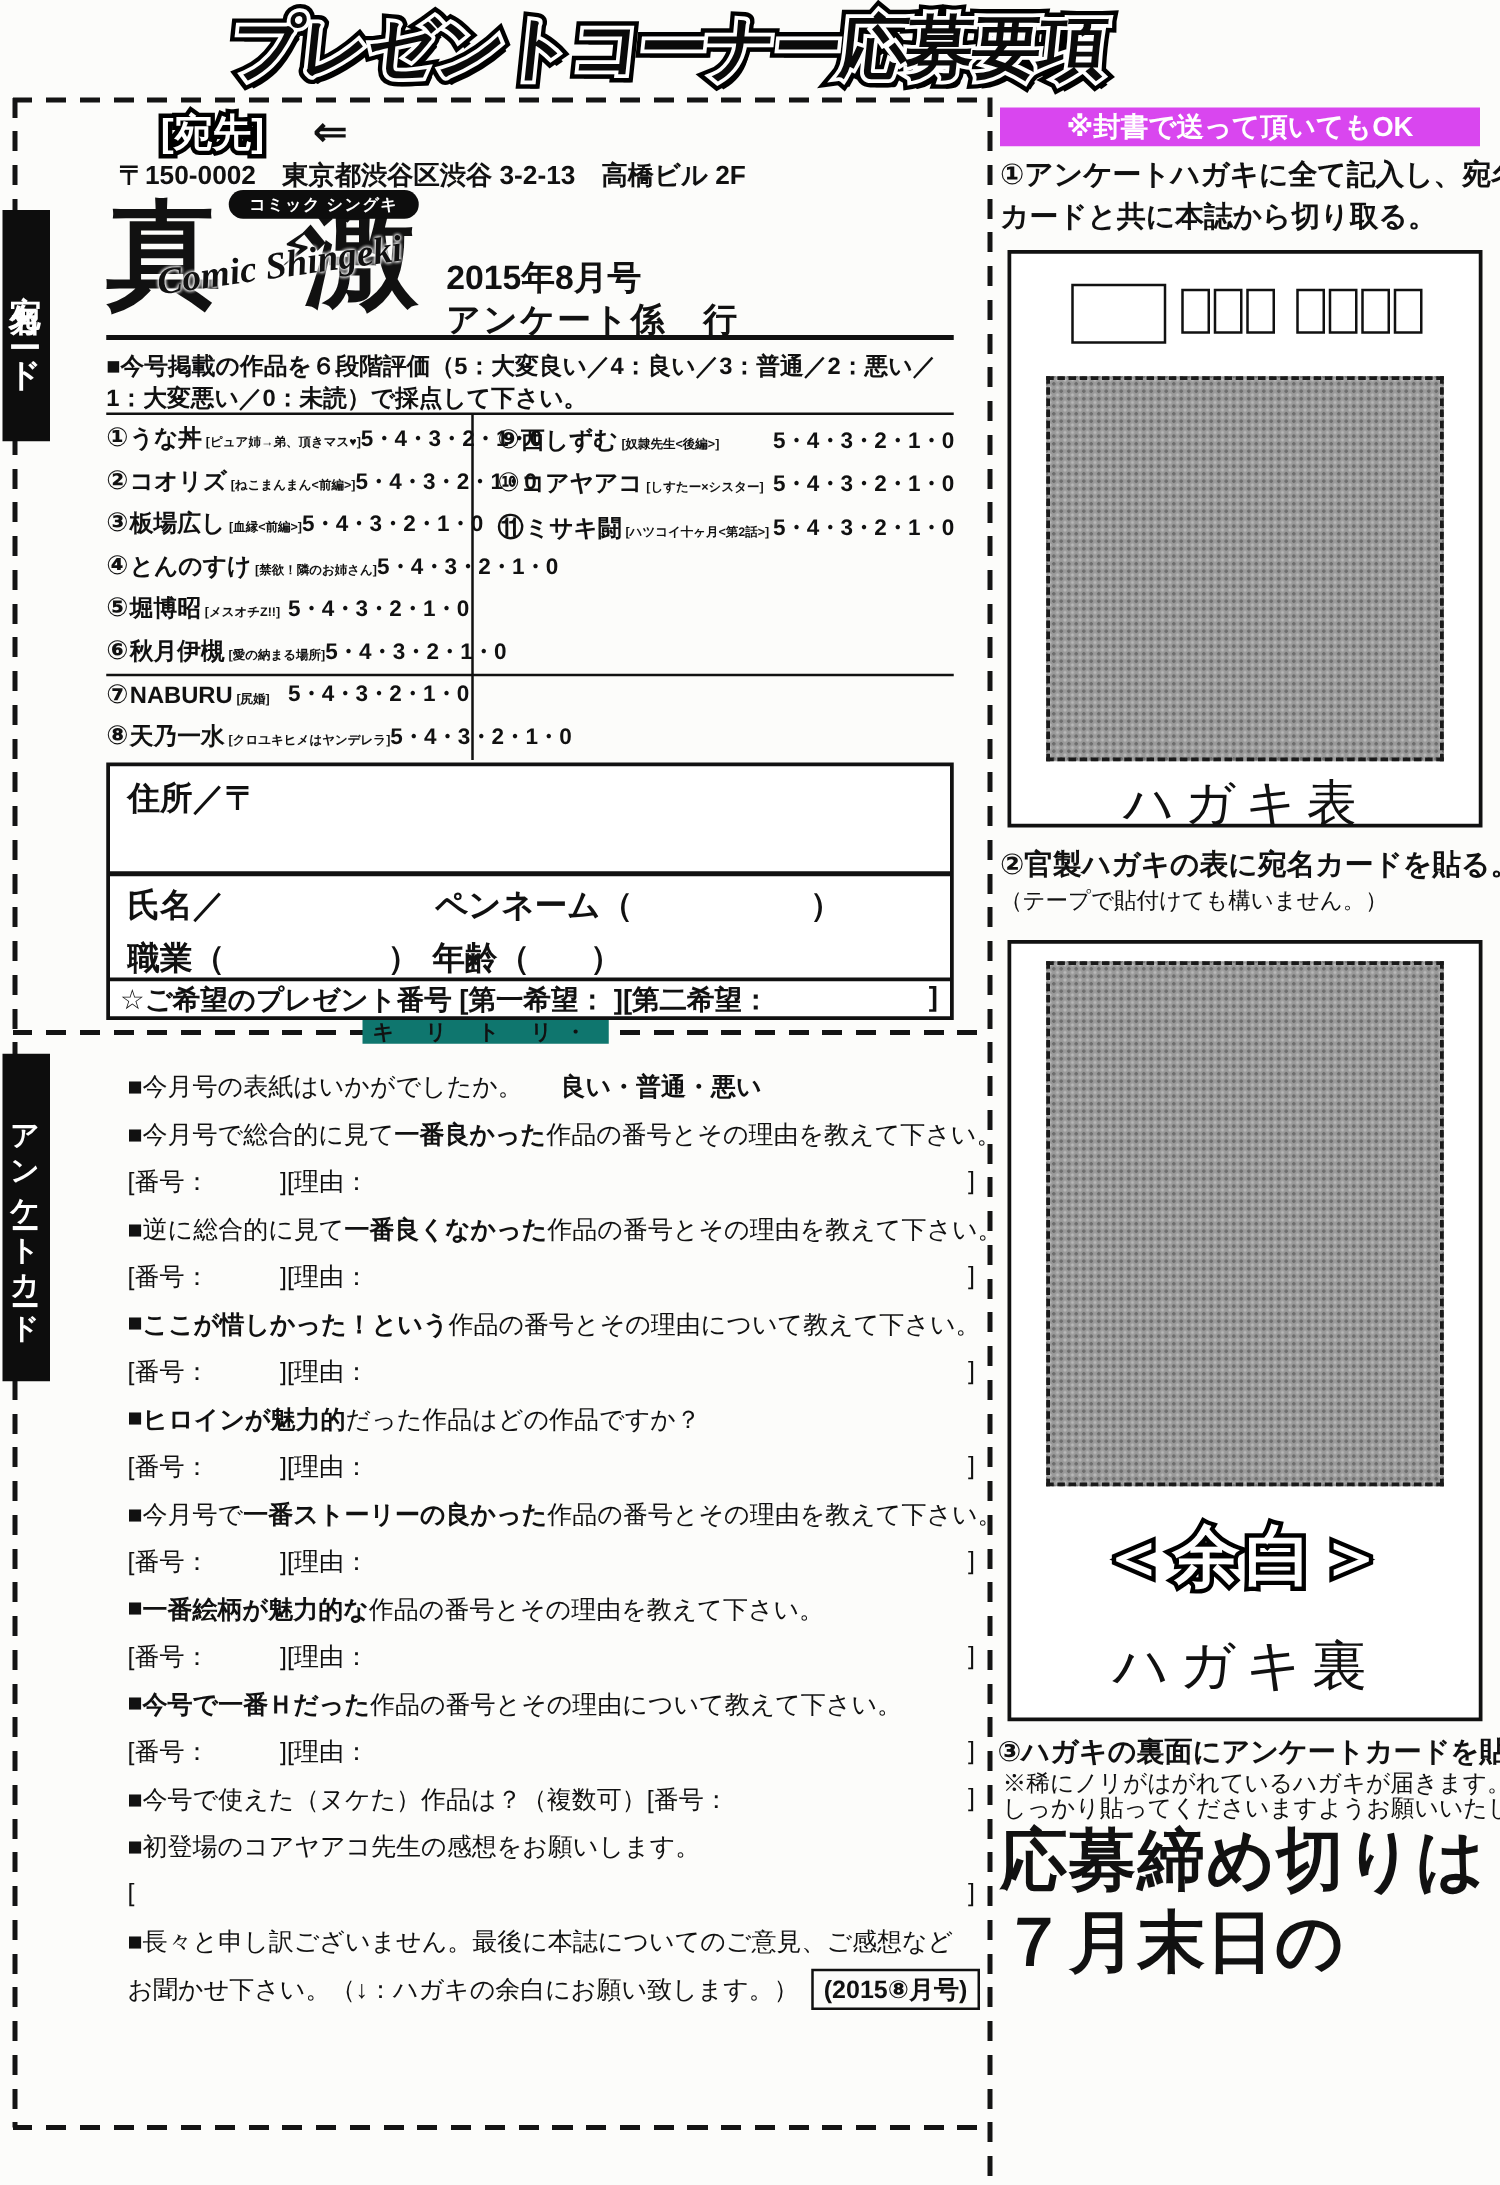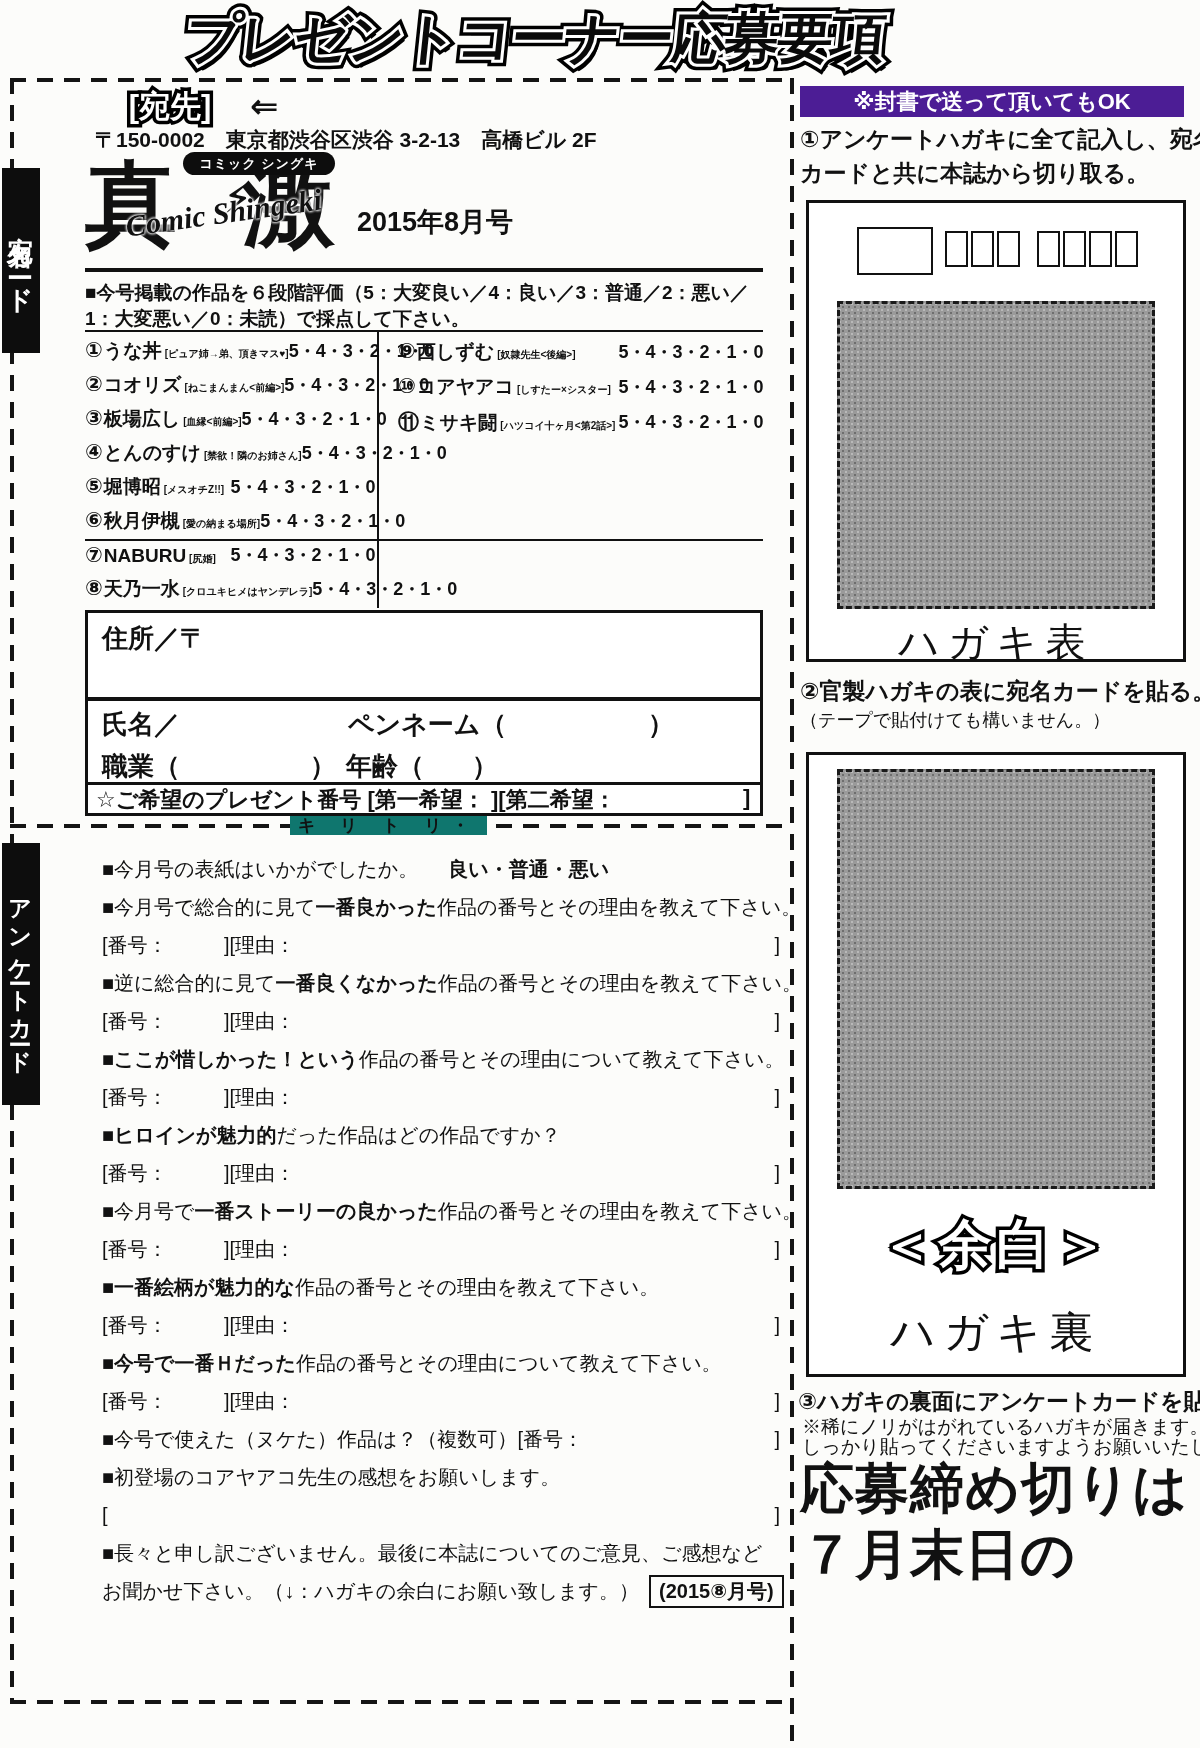--- a/index.html
+++ b/index.html
@@ -69,21 +69,21 @@
   .q-wrap { left:85px; top:850px; width:678px; display:flex; flex-direction:column;margin-left:17px; }
   .q-line { height:38px; display:flex; align-items:center; white-space:nowrap; font-size:20px; }
   .q-pre { font-weight:400; }
   .q-bold { font-weight:800; }
   .q-opts { margin-left:30px; }
   .tok-num { width:122px; }
   .flex1 { flex:1; }
   .badge { border:2px solid #111; font-weight:700; font-size:20px; padding:1px 8px; margin-left:10px; }
 
   
-  .env-banner { left:800px; top:86px; width:384px; height:31px; background:#4c1d95; color:#fff;
+  .env-banner { left:800px; top:86px; width:384px; height:31px; background:#d946ef; color:#fff;
                 display:flex; align-items:center; justify-content:center; font-size:22px; font-weight:700; }
   .step-txt { font-size:23px; font-weight:700; white-space:nowrap; }
   .step-sub { font-size:18px; font-weight:400; white-space:nowrap; }
   .step-note { font-family:"Liberation Serif","DejaVu Serif",serif; font-size:19px; white-space:nowrap; }
 
   .postcard { border:3px solid #111; background:#fff; }
   .halftone { border:3px dashed #1a1a1a; background-color:#9a9a9a;
               background-image:radial-gradient(circle,#6e6e6e 1.3px,transparent 1.5px),
                                radial-gradient(circle,#b9b9b9 1.1px,transparent 1.3px);
               background-size:6px 6px,6px 6px; background-position:0 0,3px 3px; }
@@ -130,20 +130,21 @@
 
   <div class="abs" style="left:85px; top:152px; width:270px; height:110px;">
     <span class="abs logo-kanji" style="left:0; top:6px;">真</span>
     <span class="abs logo-kanji" style="left:158px; top:6px;">激</span>
     <span class="abs bolt" style="left:138px; top:22px;">⚡</span>
     <div class="abs kana-banner" style="left:98px; top:0; width:152px; height:23px;">コミック シングキ</div>
     <span class="abs logo-script nowrap" style="left:40px; top:44px;">Comic Shingeki</span>
   </div>
 
   <div class="abs issue-line nowrap">2015年8月号</div>
+  <div class="abs recip-line nowrap">アンケート係　行</div>
 
   <div class="abs rule" style="left:85px; top:268px; width:678px; height:3.5px;"></div>
 
   <div class="abs instr" style="top:280px;">■今号掲載の作品を６段階評価（5：大変良い／4：良い／3：普通／2：悪い／</div>
   <div class="abs instr" style="top:306px;">1：大変悪い／0：未読）で採点して下さい。</div>
   <div class="abs rule" style="left:85px; top:330px; width:678px; height:2px;"></div>
 
   <div class="abs rate-col" style="left:85px; top:334px; width:290px;">
       <div class="rate-row" style="height: 34px;">
         <span class="rate-author">

